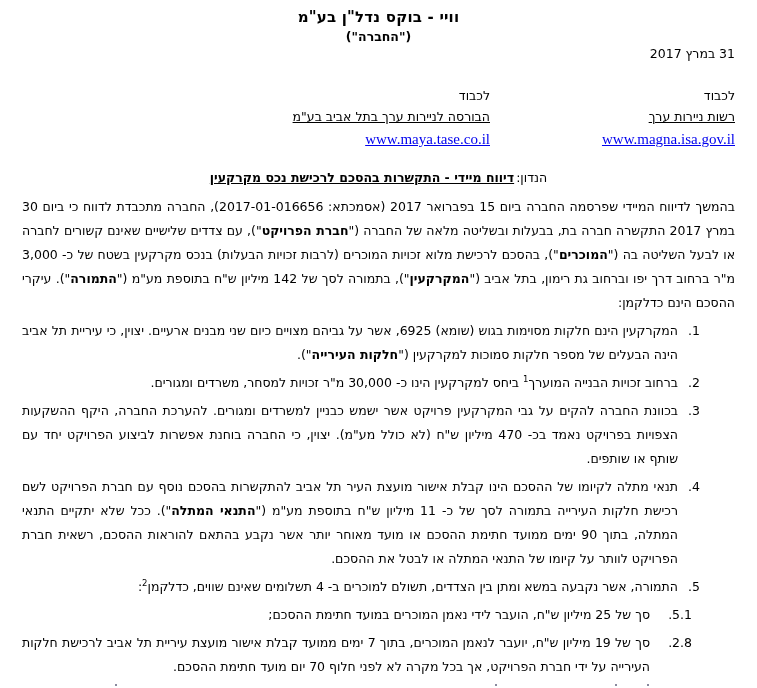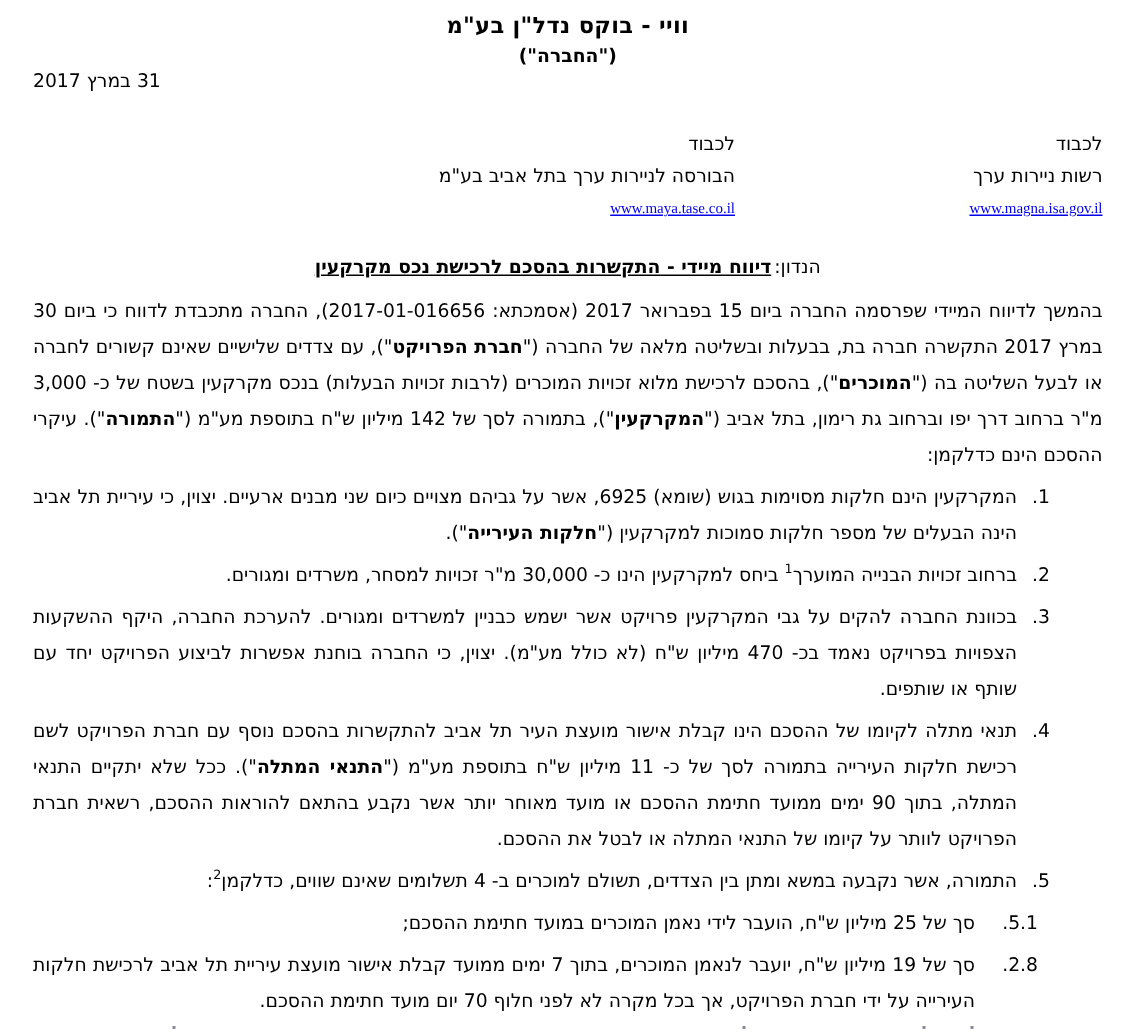--- a/index.html
+++ b/index.html
@@ -6,27 +6,27 @@
   body{
     width:757px;height:688px;overflow:hidden;background:#ffffff;
     font-family:"DejaVu Sans",sans-serif;color:#000;
   }
   .page{
     position:relative;width:757px;height:688px;box-sizing:border-box;
     padding:8px 22px 0 22px;direction:rtl;font-size:12.5px;
   }
   .company-title{text-align:center;font-weight:bold;font-size:15px;letter-spacing:.2px;}
   .company-subtitle{text-align:center;font-weight:bold;font-size:12.5px;margin-top:3px;}
-  .report-date{text-align:left;font-size:12.5px;margin-top:2px;}
+  .report-date{text-align:right;font-size:12.5px;margin-top:2px;}
   .recipients{display:flex;margin-top:24px;line-height:21px;}
   .recipient{}
   .recipient.isa{min-width:173px;margin-left:72px;}
   .recipient.tase{min-width:220px;}
-  .org-name{}
-  .link{color:#0000EE;text-decoration:underline;font-family:"Liberation Serif",serif;font-size:10px;cursor:pointer;display:inline-block;margin-top:2px;}
+  .org-name{text-decoration:underline;}
+  .link{color:#0000EE;text-decoration:underline;font-family:"Liberation Serif",serif;font-size:15px;cursor:pointer;display:inline-block;margin-top:2px;}
   .subject{ text-align:center;margin-top:20px;font-size:12.5px;}
   .subject-prefix{margin-left:2px;}
   .subject-title{font-weight:bold;text-decoration:underline;}
   .intro{margin-top:10px;line-height:24px;text-align:justify;}
   .items{margin-top:4px;}
   .item{position:relative;padding-right:57px;line-height:24px;text-align:justify;margin-bottom:4px;}
   .item .num{position:absolute;right:35px;top:0;white-space:nowrap;}
   .item.sub{padding-right:85px;}
   .item.sub .num{right:43px;}
   .b{font-weight:bold;}

